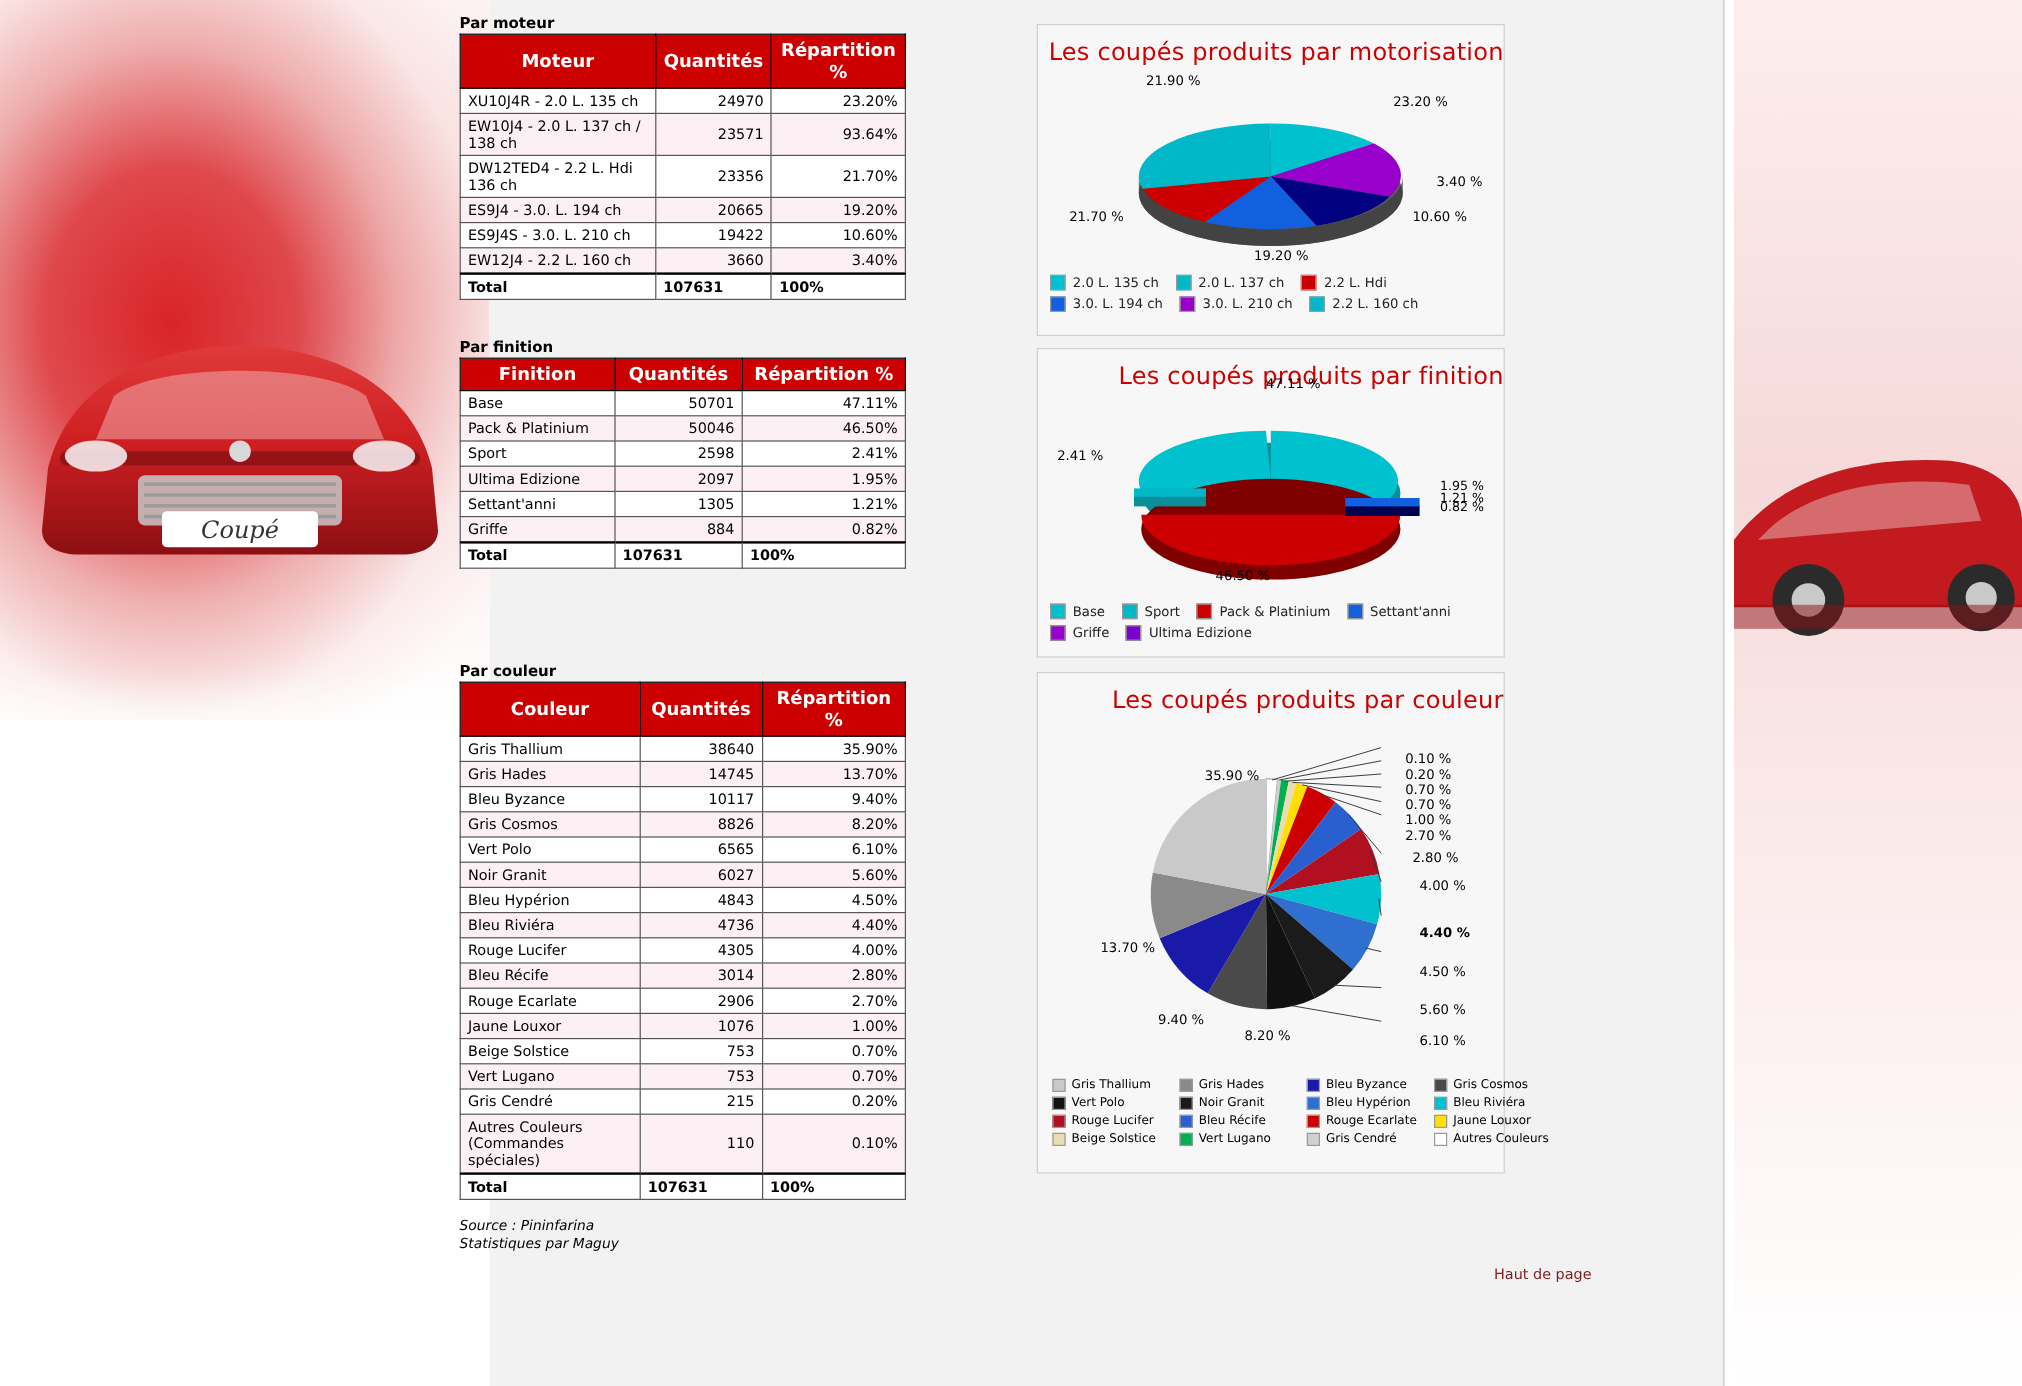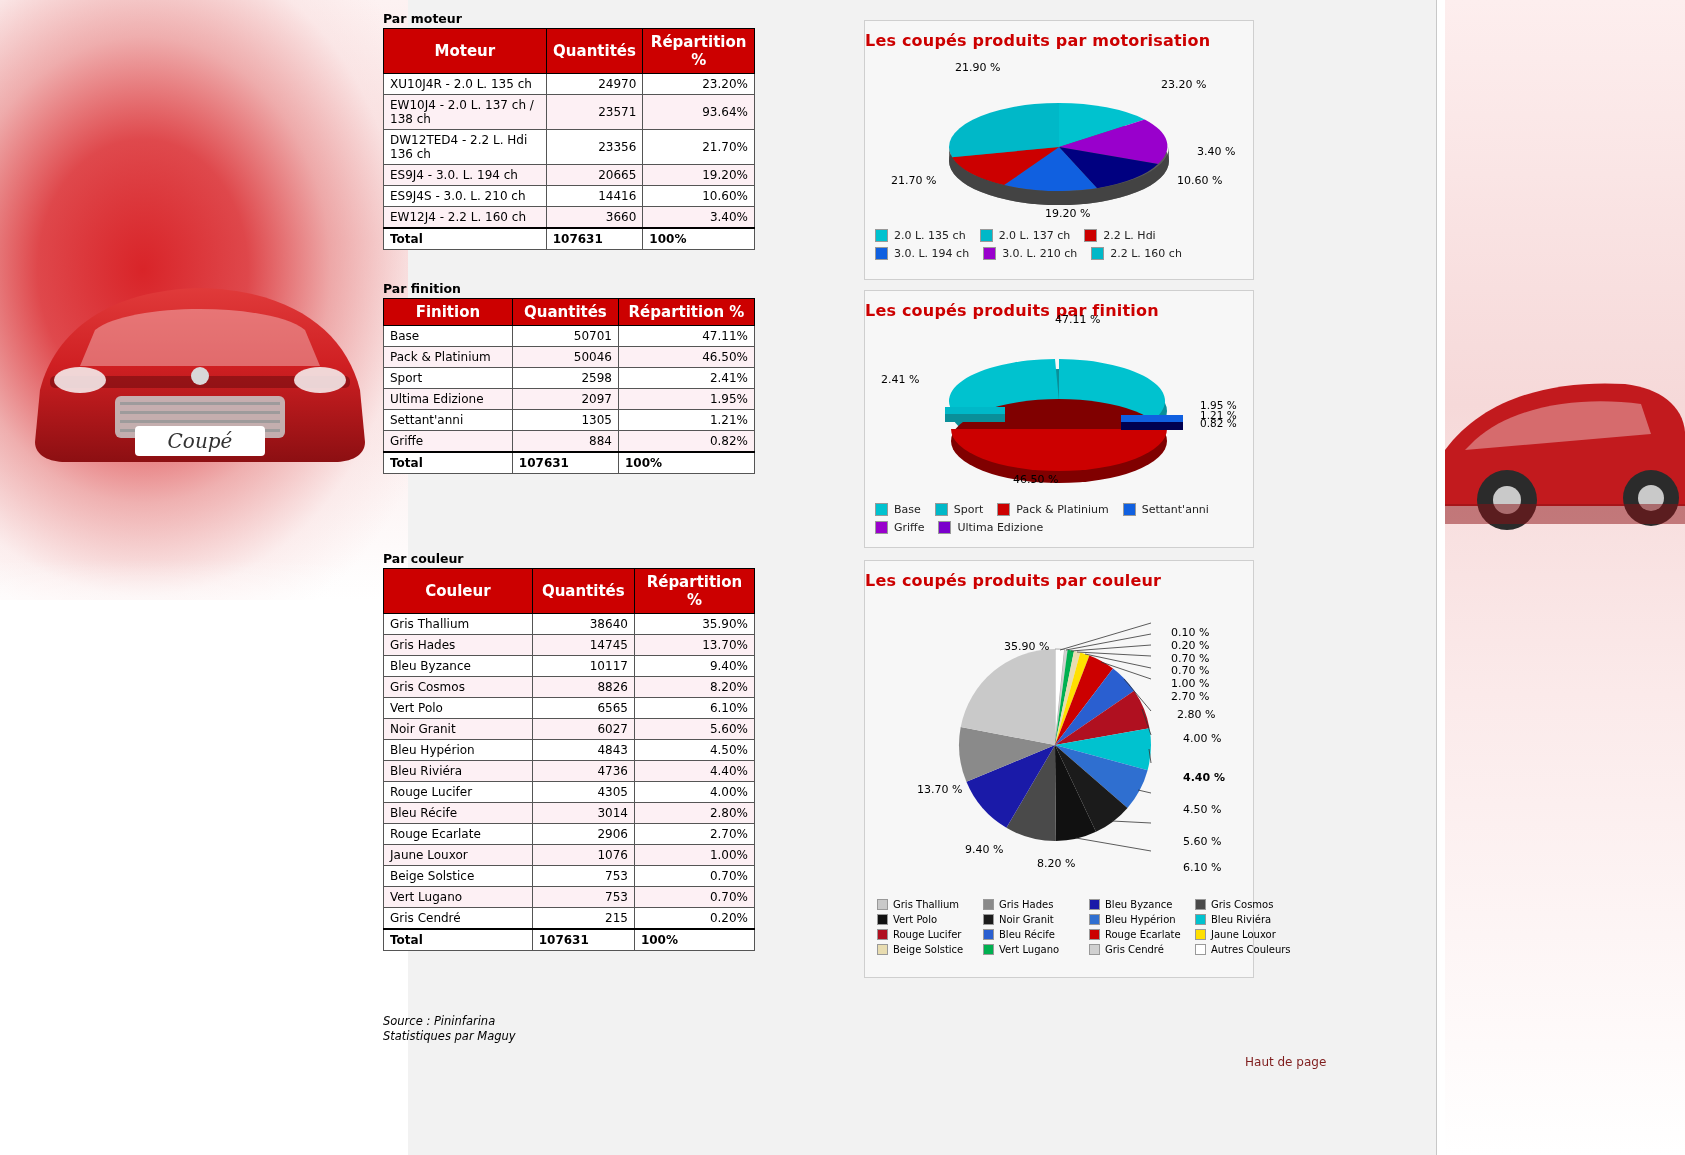--- a/index.html
+++ b/index.html
@@ -51,21 +51,21 @@
   table.stat tr.alt td{background:#fdf0f4;}
   table.stat td.num{text-align:right;}
   table.stat tr.total td{font-weight:bold;background:#fff;border-top:2px solid #000;}
   table.stat tr.total td.num{text-align:left;}
 
   
   .panel{
     position:absolute;background:#f7f7f7;border:1px solid #cfcfcf;
   }
   .panel-title{
-    text-align:left;color:#cc0000;font-weight:bold;font-size:16px;
+    text-align:right;color:#cc0000;font-weight:normal;font-size:20px;
     padding-top:10px;letter-spacing:.2px;
   }
   .legend{position:absolute;left:10px;right:10px;font-size:11px;color:#222;}
   .legend .row{display:flex;flex-wrap:wrap;}
   .legend .item{display:flex;align-items:center;margin-right:14px;margin-bottom:5px;}
   .swatch{width:11px;height:11px;display:inline-block;margin-right:6px;border:1px solid #999;}
   .lbl{font-size:11px;color:#000;position:absolute;white-space:nowrap;}
   .lbl-sm{font-size:10.5px;}
 
   .legend-grid{position:absolute;display:grid;gap:4px 10px;font-size:10px;}
@@ -149,21 +149,21 @@
           <td class="num">23356</td>
           <td class="num">21.70%</td>
         </tr>
     <tr class="alt">
           <td>ES9J4 - 3.0. L. 194 ch</td>
           <td class="num">20665</td>
           <td class="num">19.20%</td>
         </tr>
     <tr>
           <td>ES9J4S - 3.0. L. 210 ch</td>
-          <td class="num">14416</td>
+          <td class="num">19422</td>
           <td class="num">10.60%</td>
         </tr>
     <tr class="alt">
           <td>EW12J4 - 2.2 L. 160 ch</td>
           <td class="num">3660</td>
           <td class="num">3.40%</td>
         </tr>
     <tr class="total">
           <td>Total</td>
           <td class="num">107631</td>
@@ -293,20 +293,25 @@
         </tr>
     <tr class="alt">
           <td>Vert Lugano</td>
           <td class="num">753</td>
           <td class="num">0.70%</td>
         </tr>
     <tr>
           <td>Gris Cendré</td>
           <td class="num">215</td>
           <td class="num">0.20%</td>
+        </tr>
+    <tr class="alt">
+          <td>Autres Couleurs (Commandes spéciales)</td>
+          <td class="num">110</td>
+          <td class="num">0.10%</td>
         </tr>
     <tr class="total">
           <td>Total</td>
           <td class="num">107631</td>
           <td class="num">100%</td>
         </tr>
   </tbody>
     </table>
 
   <div class="panel" style="left:456px;top:20px;width:388px;height:258px;">

